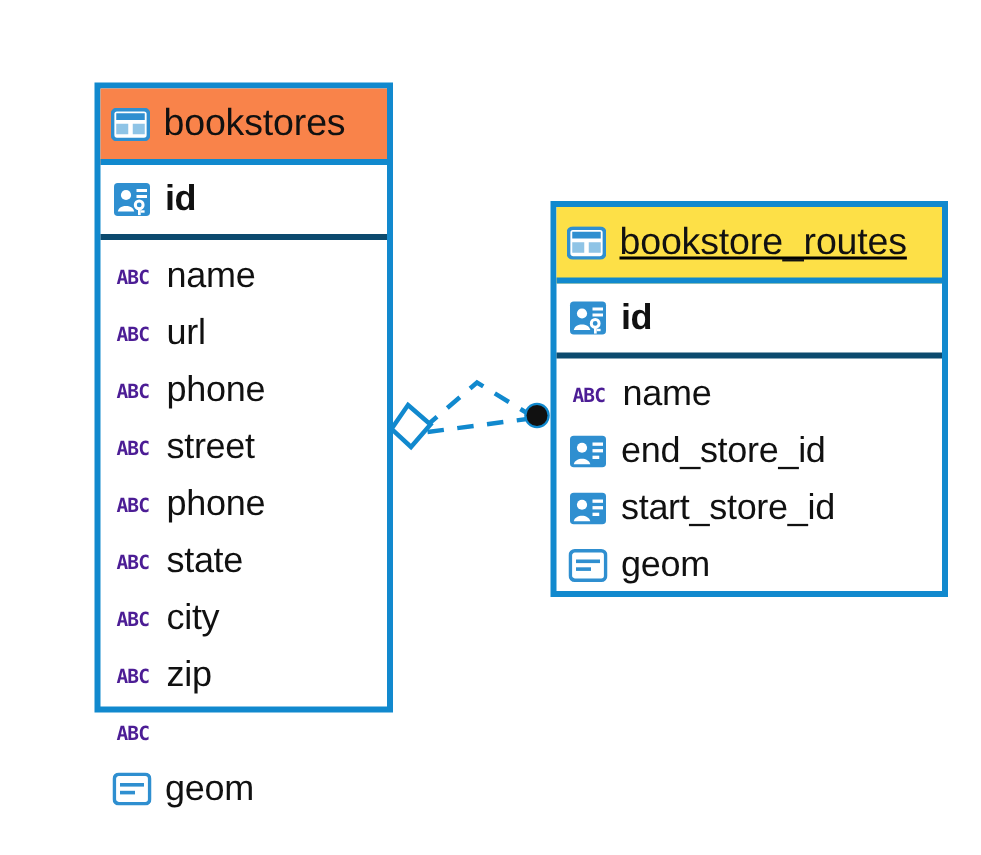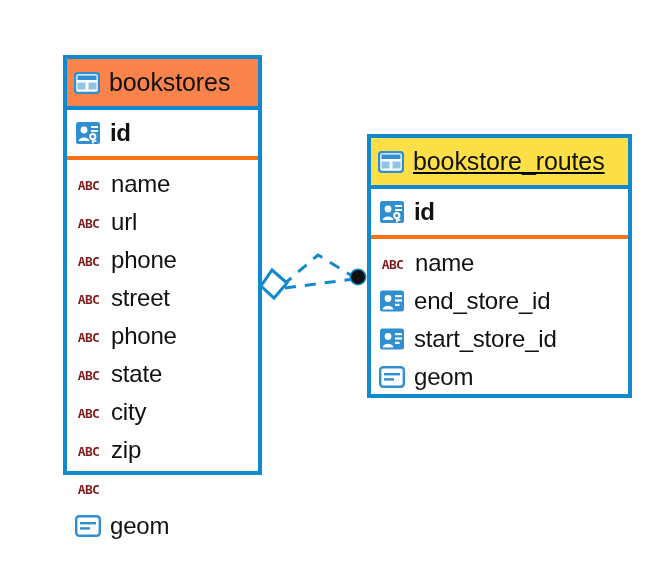--- a/index.html
+++ b/index.html
@@ -56,21 +56,21 @@
   }
   .entity-title {
     font-size: 25px;
     color: #111111;
     margin-left: 9px;
     white-space: nowrap;
     letter-spacing: -0.1px;
   }
 
   .pk-section {
-    border-bottom: 4px solid #f97316;
+    border-bottom: 4px solid #0c4a6e;
   }
 
   .field-row {
     height: 38px;
     display: flex;
     align-items: center;
     padding-left: 8px;
     box-sizing: border-box;
   }
   .pk-section .field-row {
@@ -99,21 +99,21 @@
     flex: none;
   }
   .icon svg { display: block; }
 
   .abc-icon {
     width: 27px;
     height: 20px;
     font-family: "DejaVu Sans Mono", monospace;
     font-size: 13px;
     font-weight: bold;
-    color: #7f1d1d;
+    color: #4c1d95;
     letter-spacing: -0.6px;
     line-height: 1;
     padding-top: 2px;
   }
 
   
   #connector {
     position: absolute;
     left: 0;
     top: 0;

